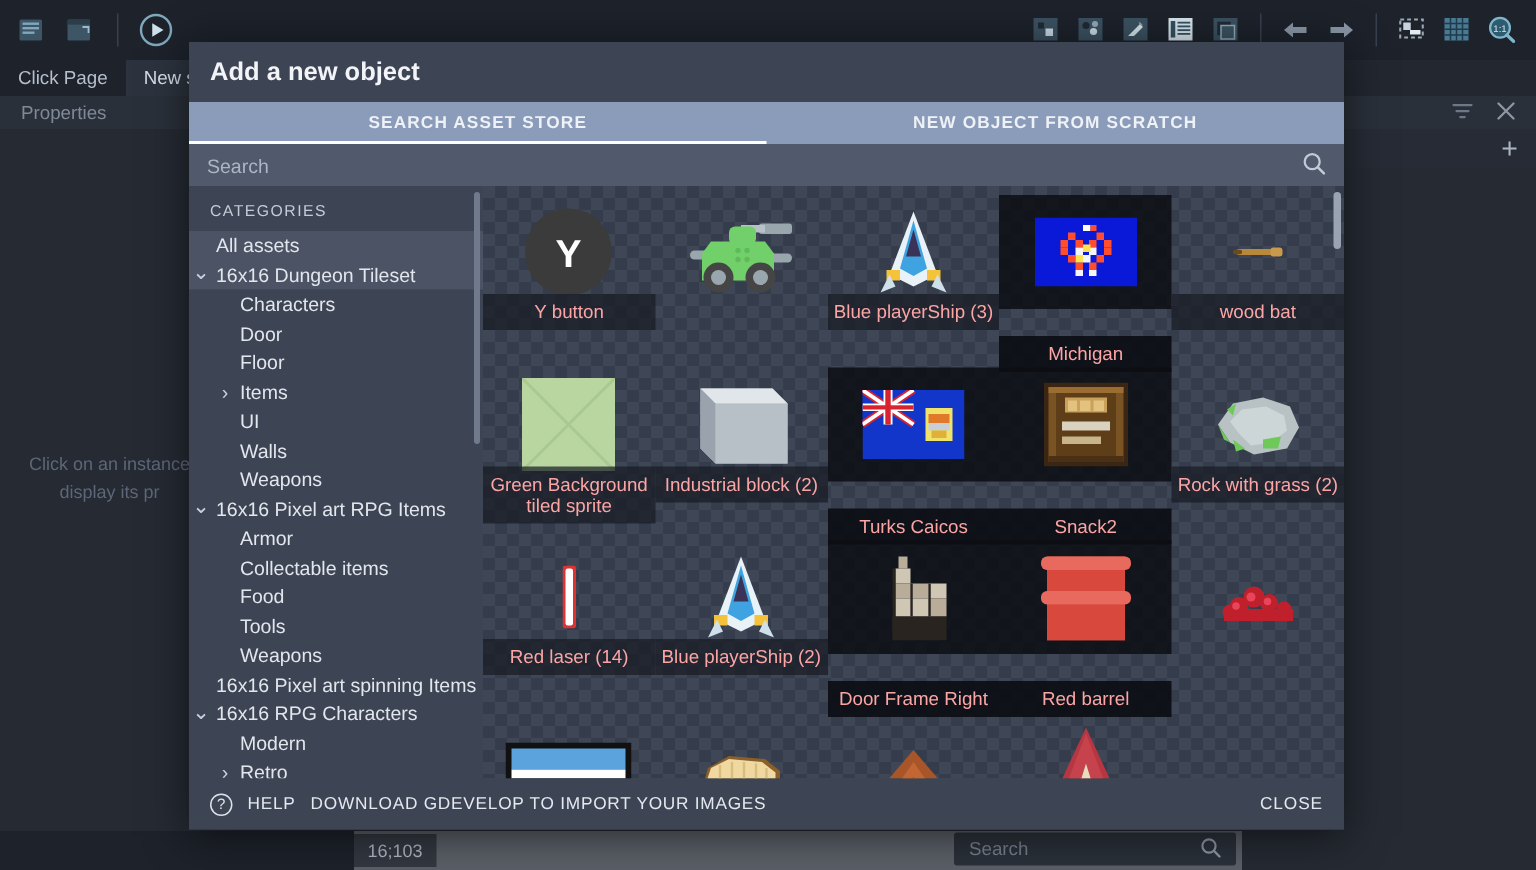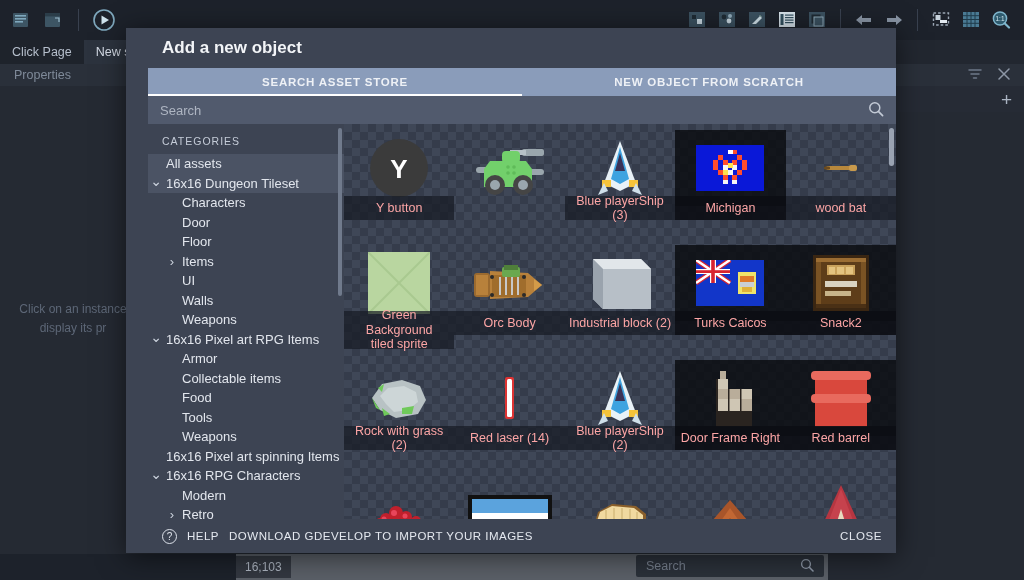--- a/index.html
+++ b/index.html
@@ -72,21 +72,21 @@
     position: absolute; right: 4px; bottom: 3px; width: 188px; height: 22px;
     background: #2b313a; color: #767f8d; font-size: 12.5px;
     display: flex; align-items: center; padding: 0 10px; border-radius: 2px;
   }
   .sb-search .mag { margin-left: auto; }
 
   
   .modal {
     position: absolute; left: 126px; top: 28px; width: 770px; height: 525px;
     background: #3d4453; box-shadow: 0 4px 26px rgba(0,0,0,.55);
-    display: flex; flex-direction: column; padding-left: 22px;
+    display: flex; flex-direction: column;
   }
   .modal-title {
     height: 40px; display: flex; align-items: center;
     padding: 0 14px; color: #f2f4f7; font-size: 17px; font-weight: bold;
     background: #3d4453;
   }
   .modal-tabs {
     height: 28px; display: flex; background: #8a9cba; position: relative;
   }
   .mtab {
@@ -153,21 +153,21 @@
     display: flex; align-items: center; justify-content: center;
   }
   .cell-label {
     position: absolute; left: 0; right: 0; top: 72px; height: 24px;
     display: flex; align-items: center; justify-content: center;
     color: #fca5a5; font-size: 12.5px; text-align: center; line-height: 1.15;
     background: rgba(24,28,36,.72); padding: 0 3px;
   }
   .cell-label.two { top: 72px; height: 38px; flex-direction: column; justify-content: center; }
   .cell.hl .cell-art { background: rgba(12,14,19,.86); }
-  .cell.hl .cell-label { background: rgba(12,14,19,.92); }
+  .cell.hl .cell-label { background: rgba(12,14,19,.92); margin-top: 28px; }
 
   .grid-scrollbar {
     position: absolute; right: 2px; top: 4px; width: 5px; height: 38px;
     background: #9aa3b2; border-radius: 3px; z-index: 5;
   }
 
   
   .modal-foot {
     height: 34px; background: #3d4453; display: flex; align-items: center;
     padding: 0 14px; gap: 10px;
@@ -523,43 +523,20 @@
                   <path d="M0 0 L62 62 M62 0 L0 62" stroke="#a9c990" stroke-width="2"></path>
                 </svg>
               </div>
               <div class="cell-label two">
                 <span>Green Background</span>
                 <span>tiled sprite</span>
               </div>
             </div>
             <div class="cell">
               <div class="cell-art">
-                <svg class="sp" width="76" height="48" viewBox="0 0 76 48">
-                  <rect x="2" y="14" width="16" height="24" rx="3" fill="#9b6a2f"></rect>
-                  <rect x="4" y="16" width="12" height="20" fill="#b8813b"></rect>
-                  <path d="M18 12 L56 14 L70 26 L56 38 L18 40 Z" fill="#b8813b"></path>
-                  <rect x="20" y="16" width="34" height="22" fill="#a06d2c"></rect>
-                  <g fill="#2a2a2a">
-                    <circle cx="20" cy="18" r="2"></circle>
-                    <circle cx="20" cy="36" r="2"></circle>
-                    <circle cx="52" cy="18" r="2"></circle>
-                    <circle cx="52" cy="36" r="2"></circle>
-                  </g>
-                  <g stroke="#c8c8c8" stroke-width="2">
-                    <path d="M28 18 V36 M34 18 V36 M40 18 V36 M46 18 V36"></path>
-                  </g>
-                  <rect x="30" y="8" width="18" height="10" rx="2" fill="#6aa84f"></rect>
-                  <rect x="32" y="6" width="14" height="5" fill="#4f7f3a"></rect>
-                  <path d="M70 26 L62 20 L62 32 Z" fill="#d39b49"></path>
-                </svg>
-              </div>
-              <div class="cell-label">Orc Body</div>
-            </div>
-            <div class="cell">
-              <div class="cell-art">
                 <svg class="sp" width="74" height="68" viewBox="0 0 74 68">
                   <path d="M10 10 L58 10 L68 20 L68 60 L20 60 L10 50 Z" fill="#c9cfd6"></path>
                   <path d="M10 10 L58 10 L68 20 L20 20 Z" fill="#e1e6ea"></path>
                   <path d="M20 20 L68 20 L68 60 L20 60 Z" fill="#b7bfc7"></path>
                   <path d="M10 10 L20 20 L20 60 L10 50 Z" fill="#9aa3ad"></path>
                 </svg>
               </div>
               <div class="cell-label">Industrial block (2)</div>
             </div>
             <div class="cell hl">

